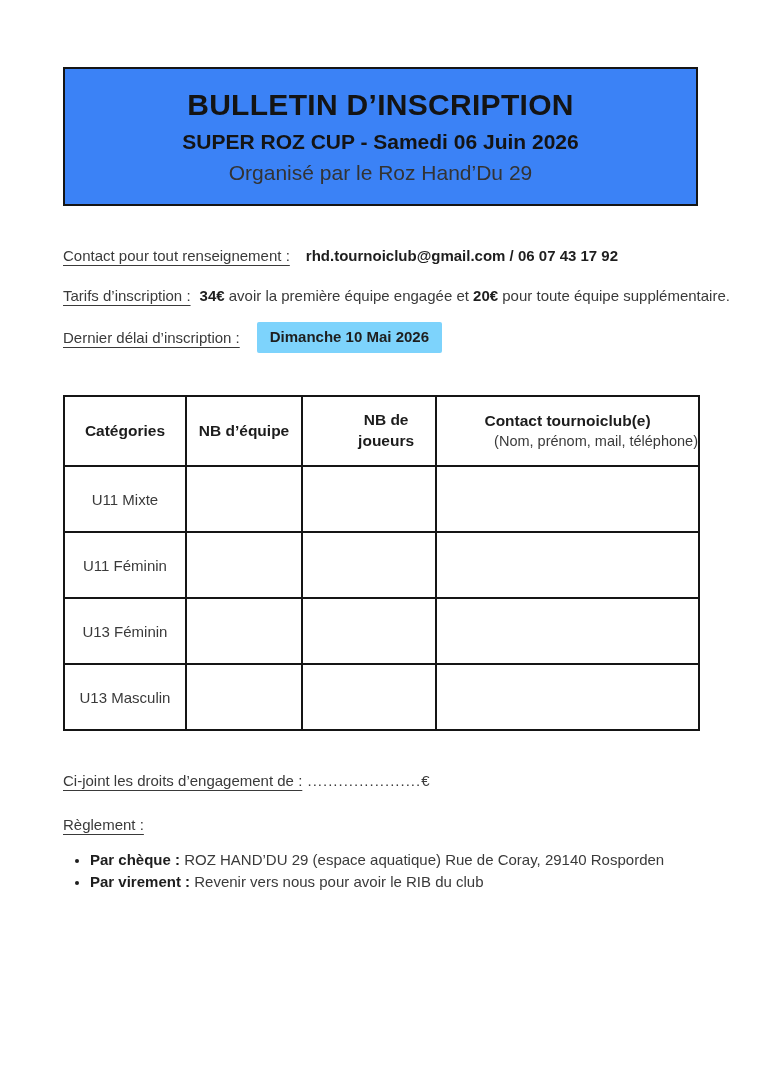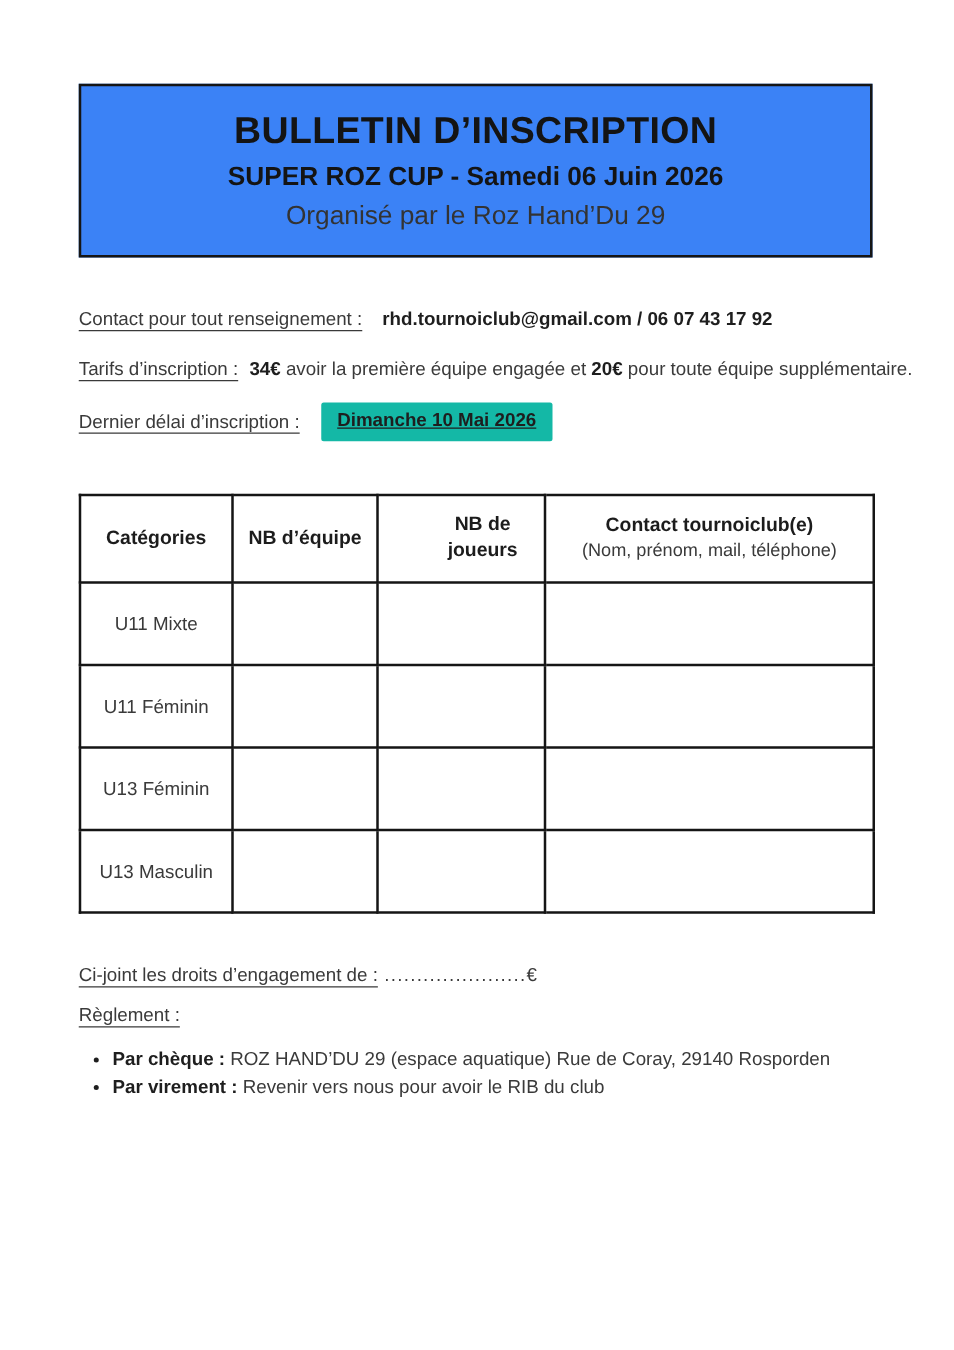--- a/index.html
+++ b/index.html
@@ -70,27 +70,27 @@
     text-align: center; vertical-align: middle;
     background: #ffffff;
   }
   tr.head-row td { height: 70px; }
   tr.data-row td { height: 66px; }
   .col-cat { width: 19.2%; }
   .col-nbe { width: 18.3%; margin-left: 16px; }
   .col-nbj { width: 21.1%; padding-left: 34px; }
   .col-con { width: 41.4%; }
   .th-title { font-size: 15.5px; font-weight: 700; color: #1c1c1c; line-height: 1.35; }
-  .th-sub   { font-size: 14.5px; font-weight: 400; color: #3a3a3a; line-height: 1.3; }
+  .th-sub   { font-size: 14.5px; font-weight: 400; color: #3a3a3a; line-height: 1.3; text-align: right; }
   .cat-cell { font-size: 15px; font-weight: 400; color: #3a3a3a; }
 
   
   .engagement-line { margin-top: 40px; }
   .dots { color: #3a3a3a; letter-spacing: 1px; }
-  .reglement-line { margin-top: 12px; }
+  .reglement-line { margin-top: 24px; }
   ul.pay-list { margin: 14px 0 0 90px; }
   ul.pay-list li {
     font-size: 15px; line-height: 22px; color: #3a3a3a;
     padding-left: 0px;
   }
   ul.pay-list li::marker { font-size: 13px; color: #1e1e1e; }
 </style>
 </head>
 <body>
 
@@ -105,21 +105,21 @@
   <div class="line contact-line">
     <span class="lbl">Contact pour tout renseignement :</span><span class="gap-md"></span><b>rhd.tournoiclub@gmail.com / 06 07 43 17 92</b>
   </div>
 
   <div class="line tarifs-line">
     <span class="lbl">Tarifs d’inscription :</span><span class="gap-sm"></span><b>34€</b><span> avoir la première équipe engagée et </span><b>20€</b><span> pour toute équipe supplémentaire.</span>
   </div>
 
   <div class="line deadline-line">
     <span class="lbl">Dernier délai d’inscription :</span>
-    <span class="highlight-chip" style="background: #14b8a6; text-decoration: underline;">Dimanche 10 Mai 2026</span>
+    <span class="highlight-chip" style="background: #7dd3fc;">Dimanche 10 Mai 2026</span>
   </div>
 
   <table class="categories">
     <tbody>
         <tr class="head-row">
       <td class="col-cat">
         <div class="th-title">Catégories</div>
       </td>
       <td class="col-nbe">
         <div class="th-title">NB d’équipe</div>

